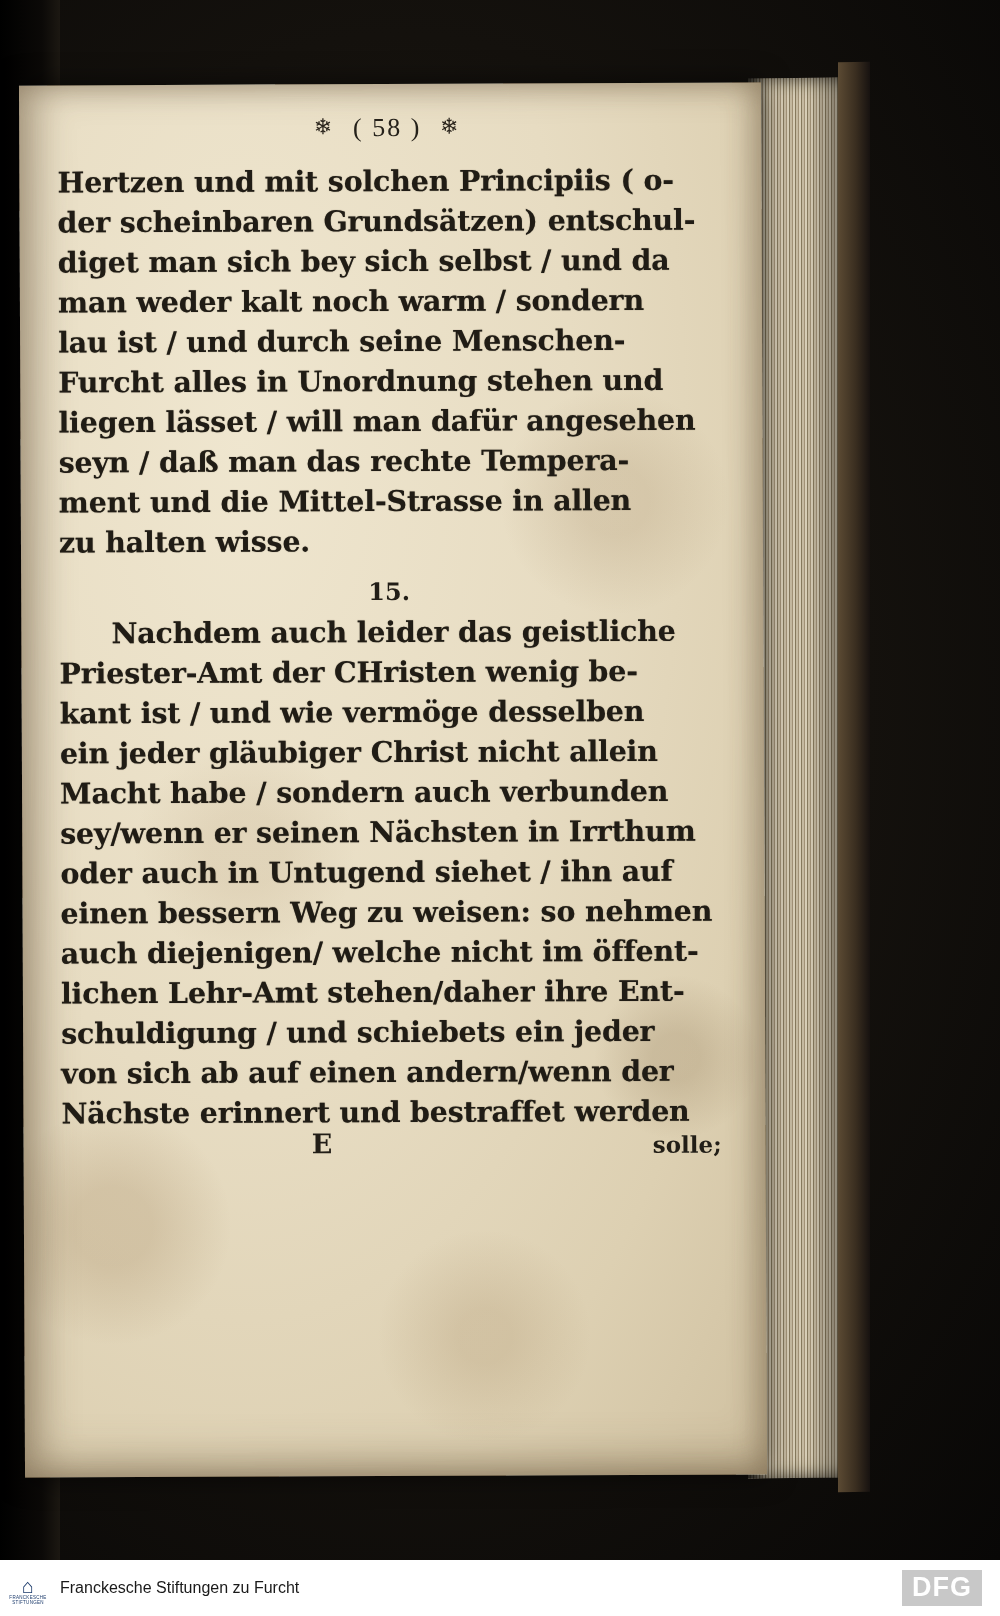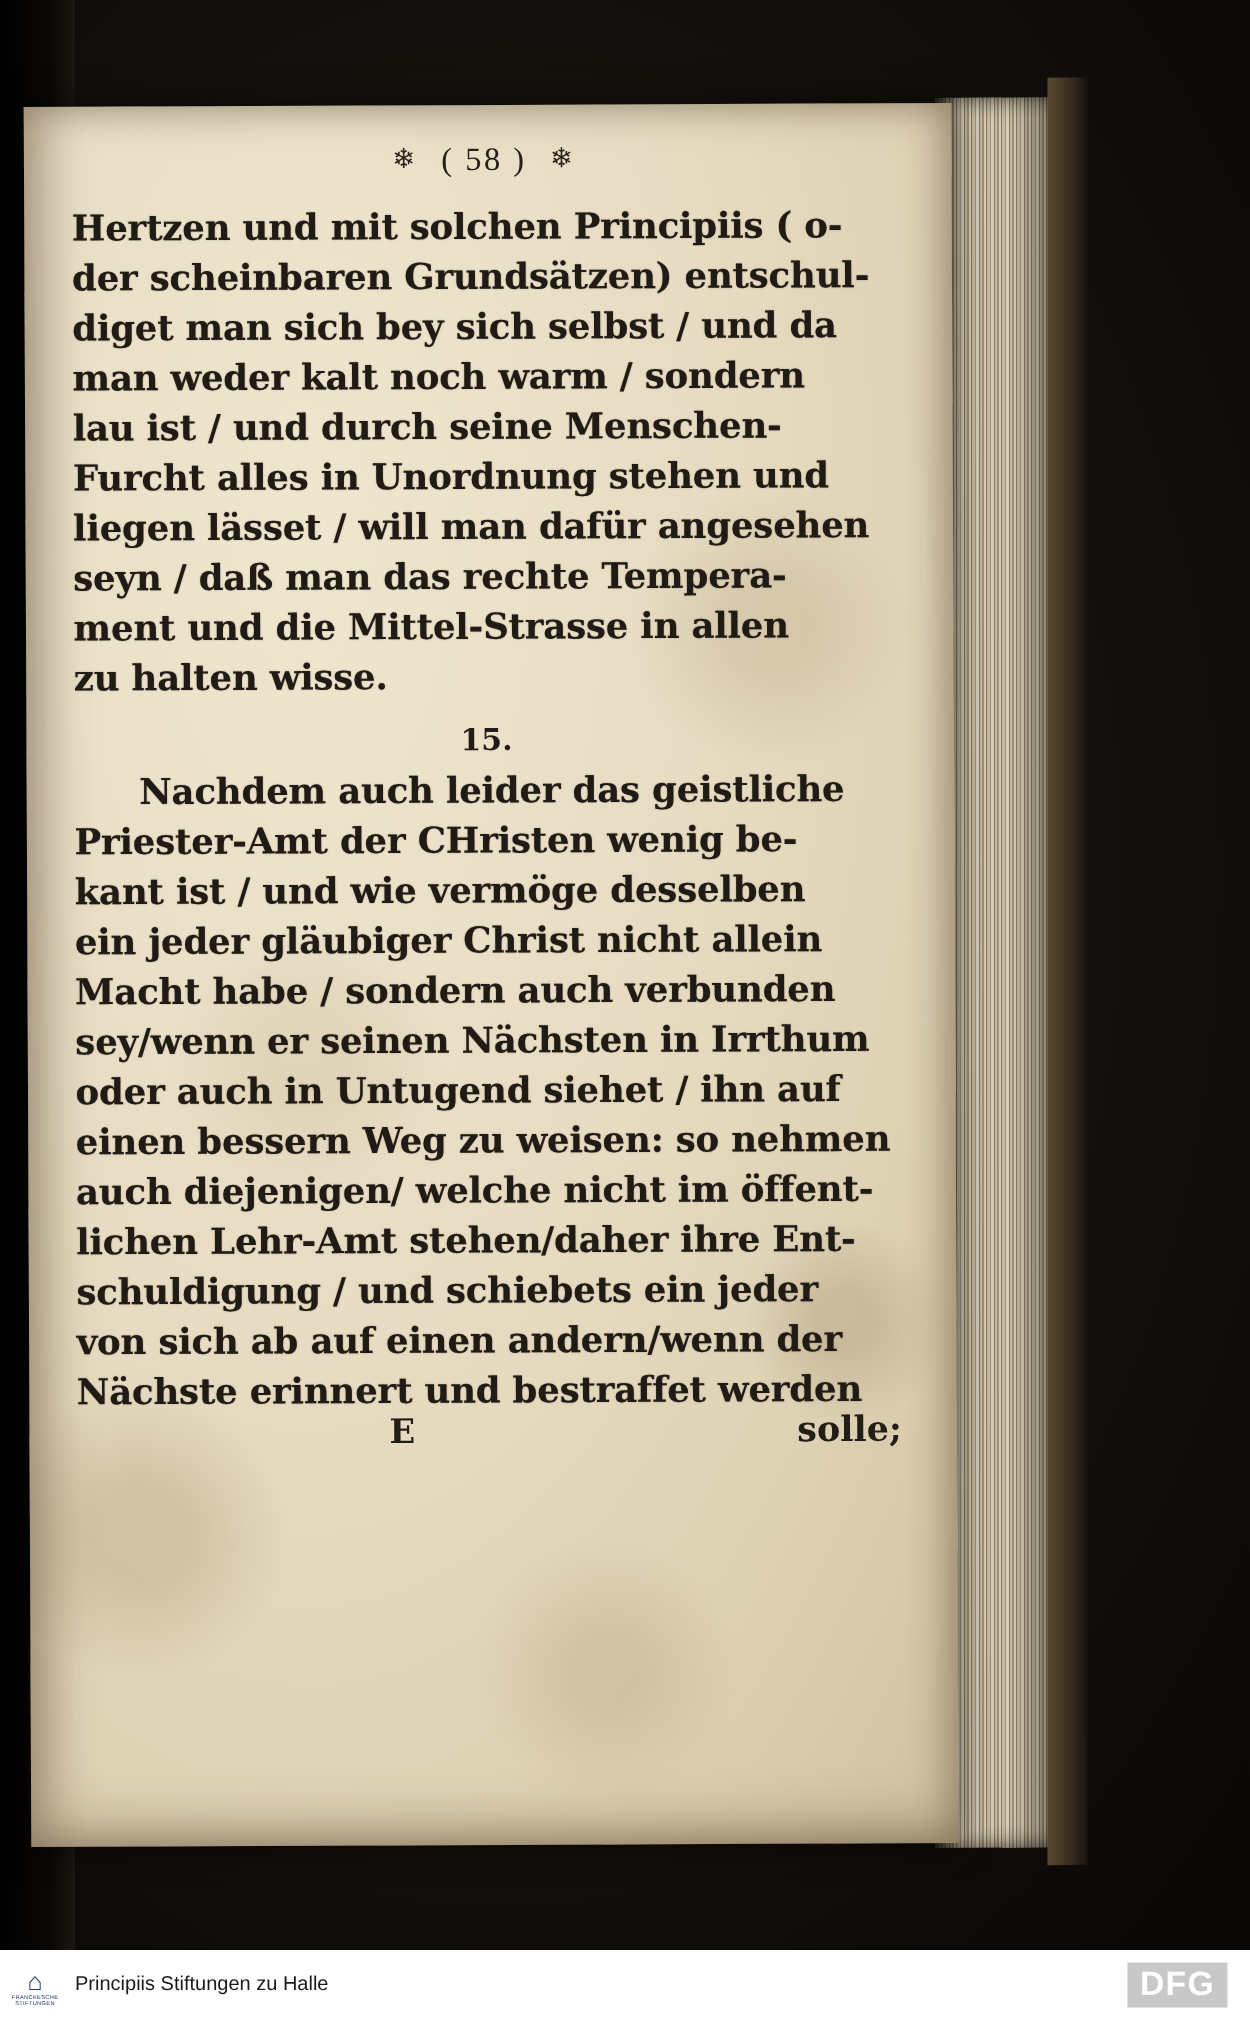--- a/index.html
+++ b/index.html
@@ -163,21 +163,21 @@
   .signature {
     font-family: "DejaVu Serif", serif;
     font-weight: 700;
     font-size: 27px;
     color: #221e17;
     margin-left: 250px;
   }
   .catchword {
     font-family: "DejaVu Serif", serif;
     font-weight: 700;
-    font-size: 28px;
+    font-size: 23px;
     color: #221e17;
     margin-left: 44px;
   }
 
   
   .footer-bar {
     position: absolute;
     left: 0; top: 1560px;
     width: 1000px; height: 56px;
     background: #ffffff;
@@ -291,17 +291,17 @@
   </div>
 </div>
 
 <div class="footer-bar">
   <div class="footer-logo">
     <div class="mark">
       <span class="glyph">⌂</span>
       <span class="cap">FRANCKESCHE STIFTUNGEN</span>
     </div>
   </div>
-  <div class="footer-title">Principiis Stiftungen zu Halle</div>
+  <div class="footer-title">Franckesche Stiftungen zu Furcht</div>
   <div class="footer-right">
     <span class="dfg"><span class="bar">DFG</span></span>
   </div>
 </div>
 
 </body></html>

